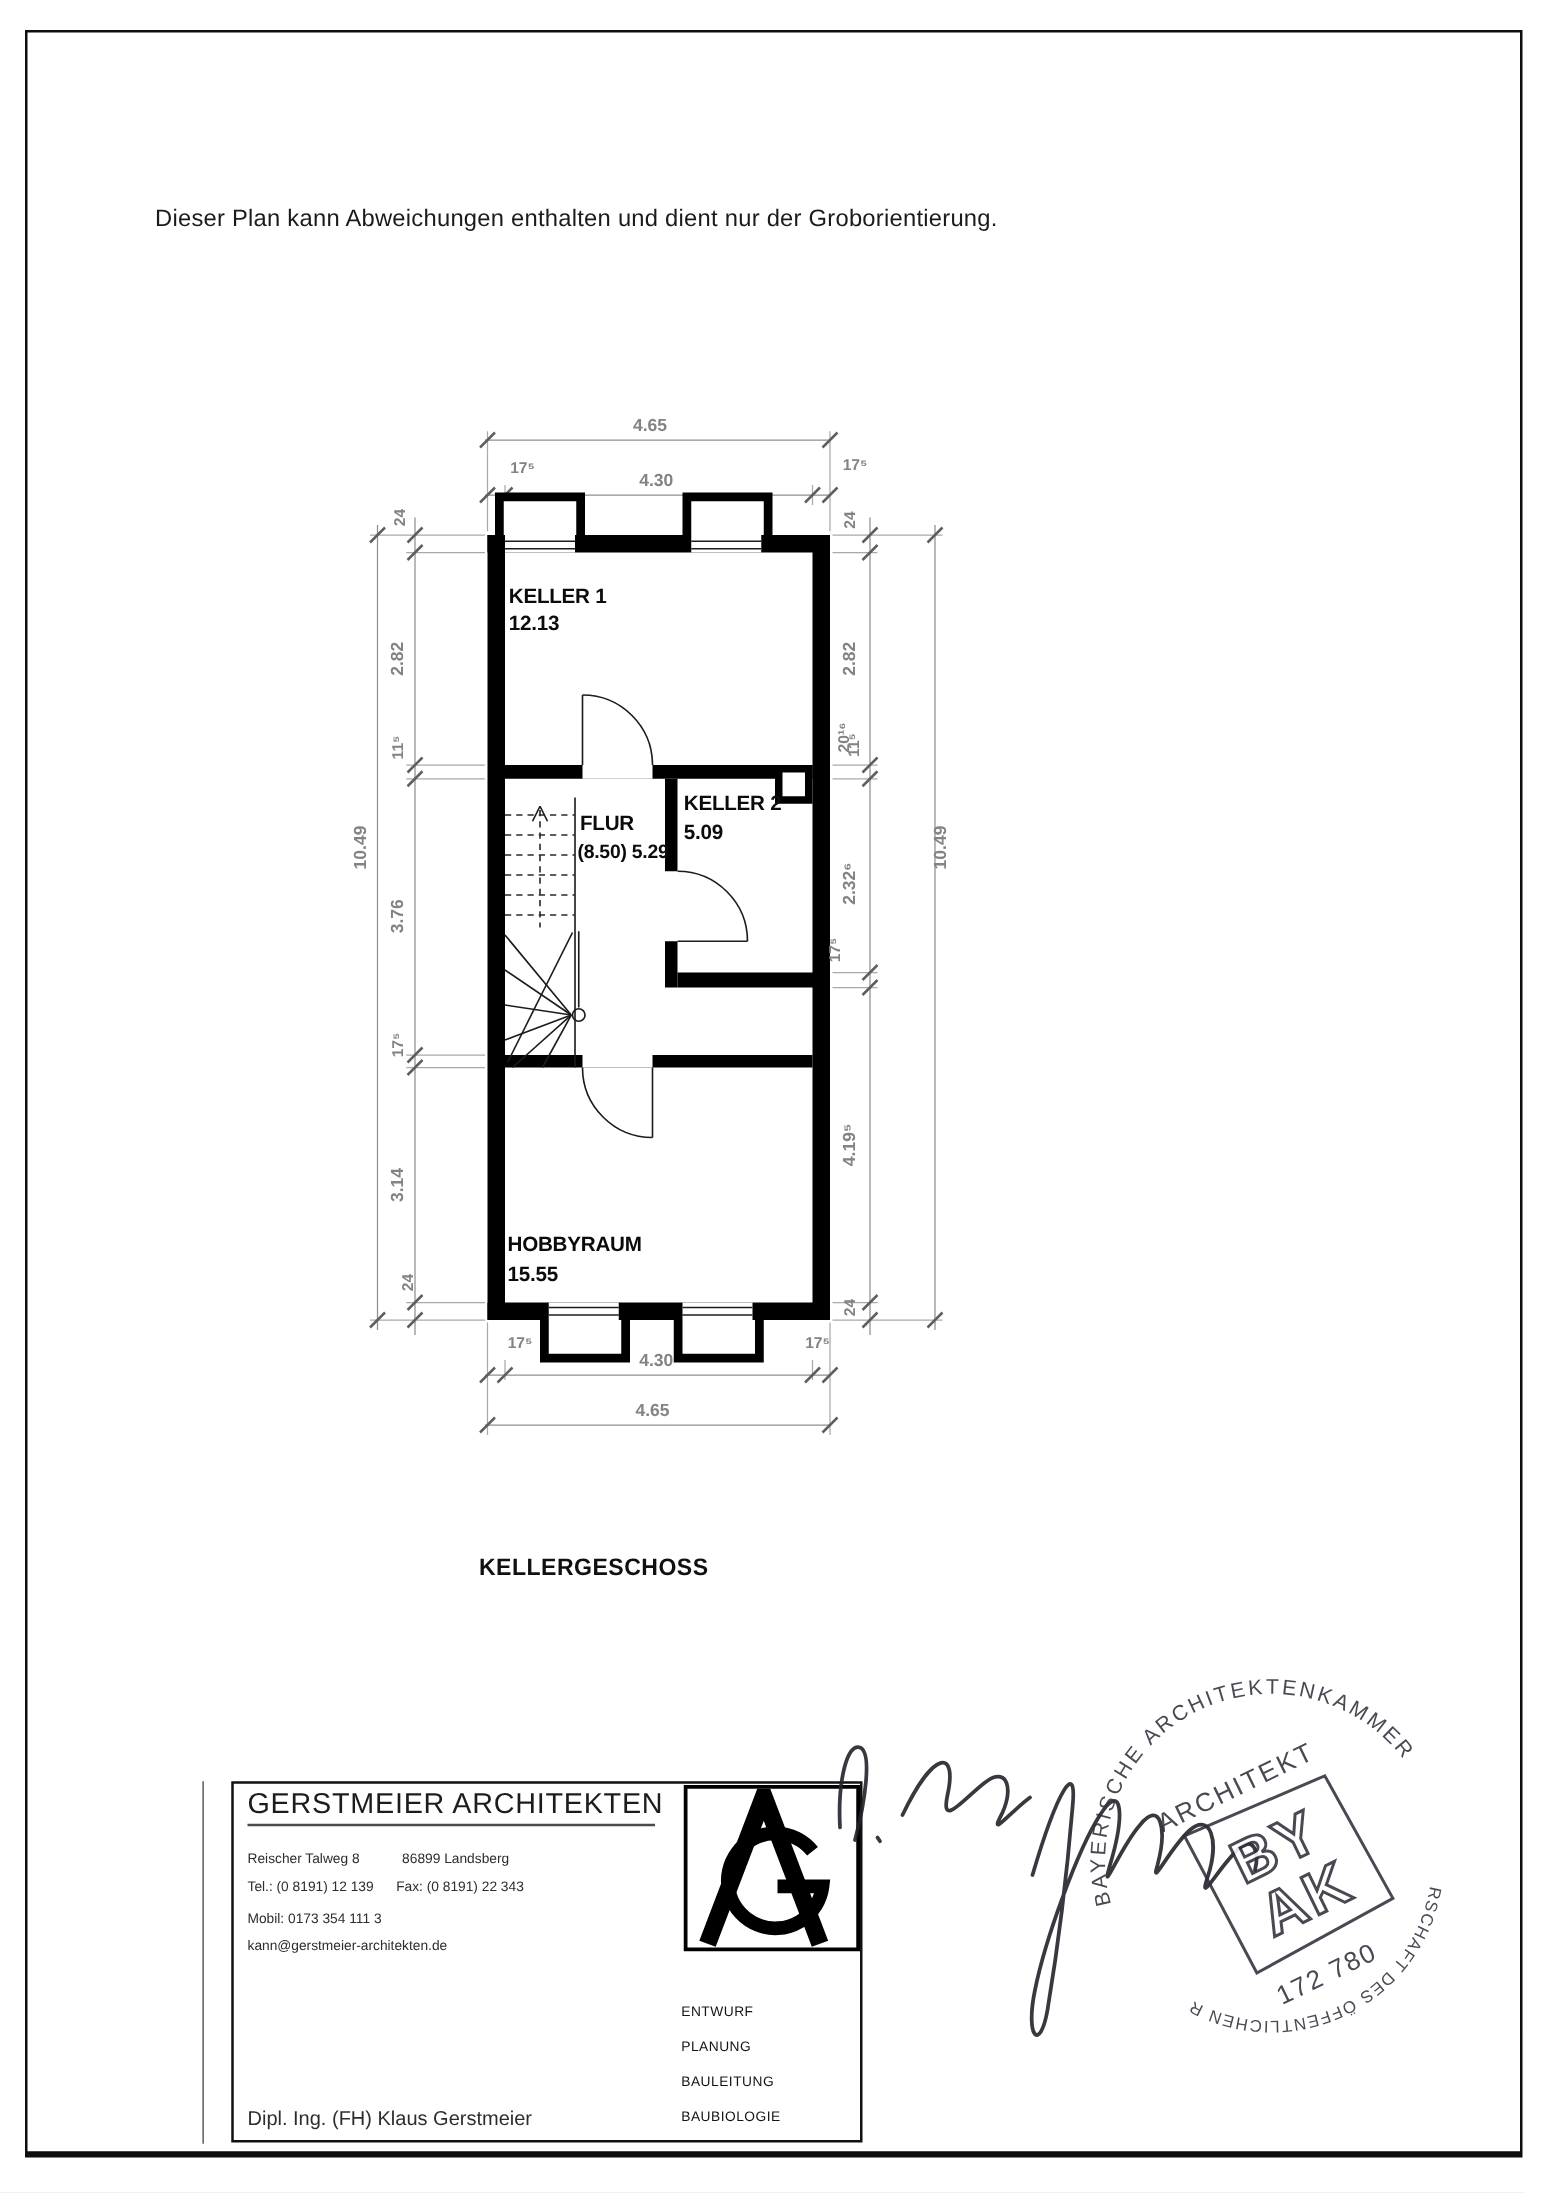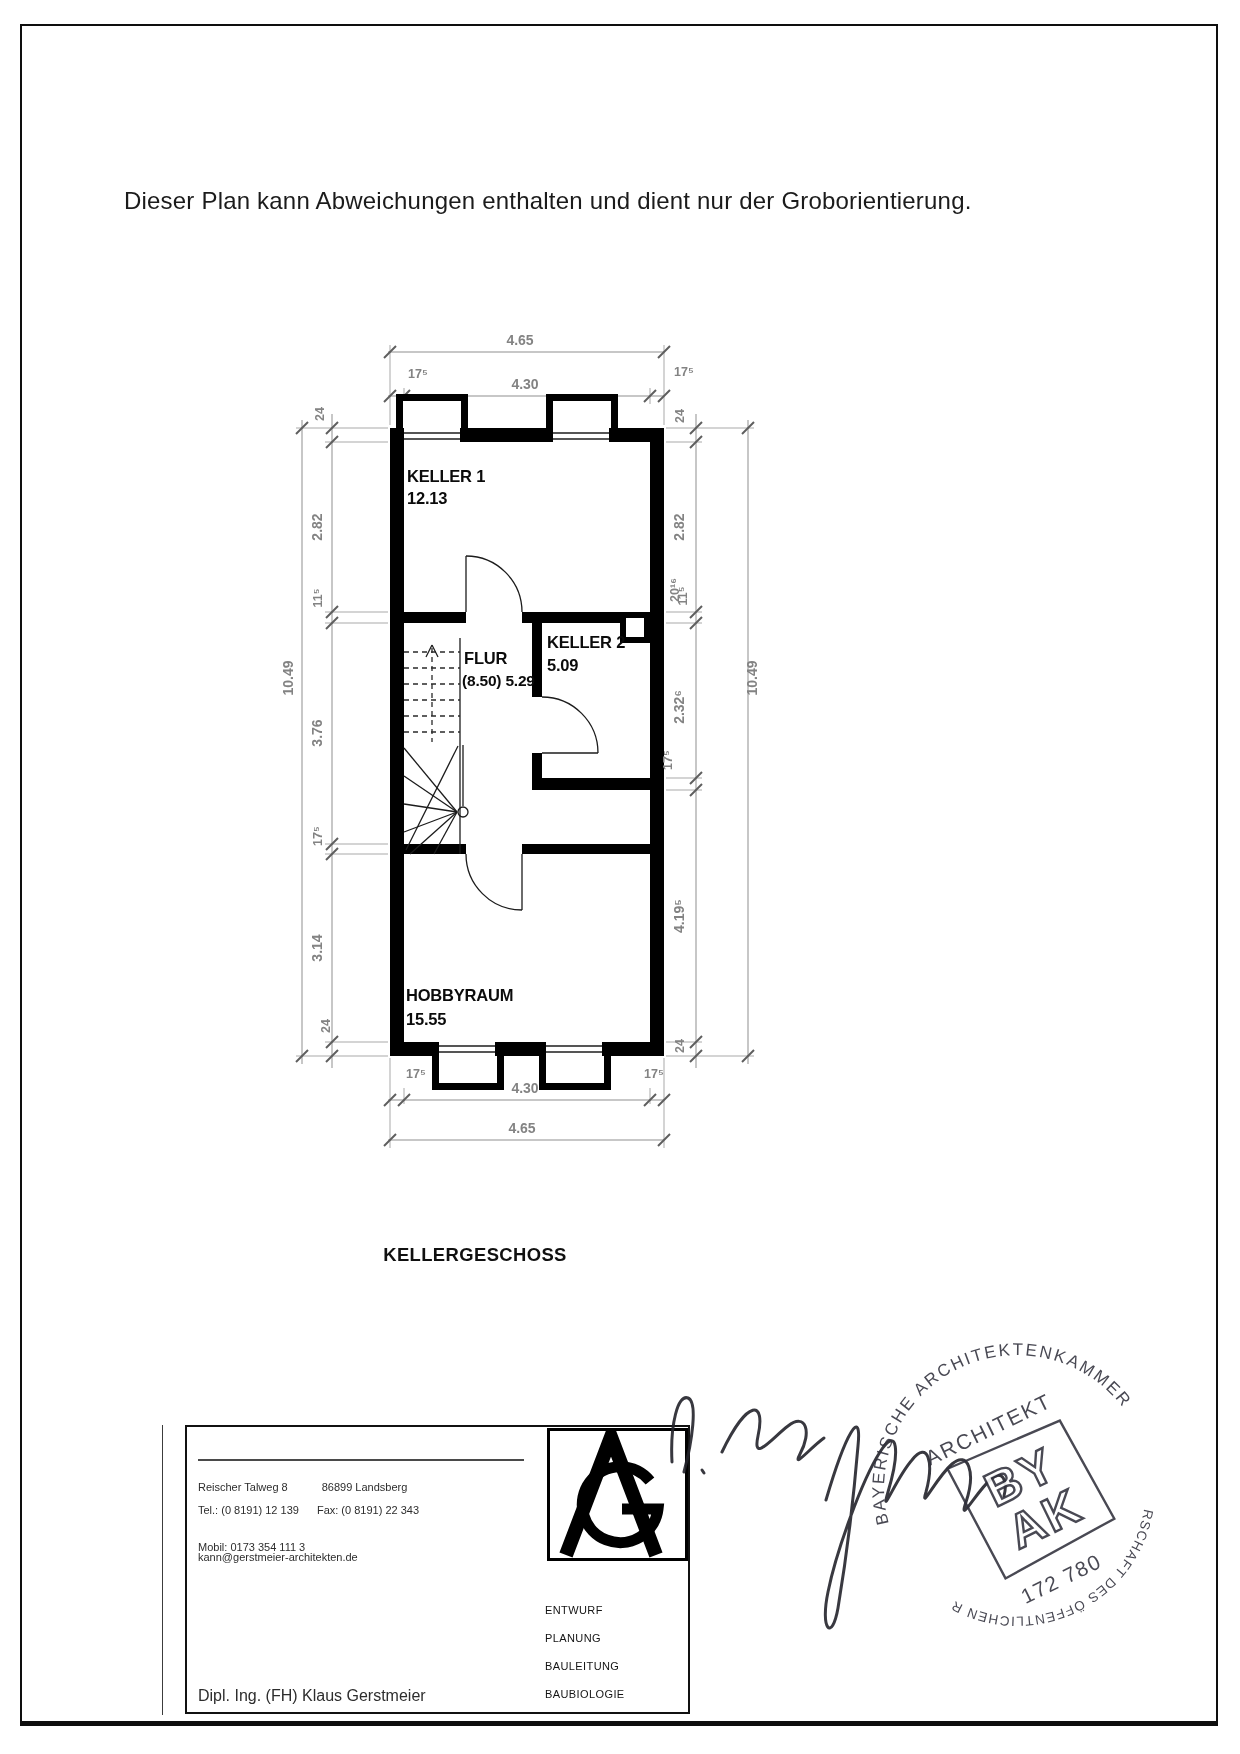--- a/index.html
+++ b/index.html
@@ -1,20 +1,20 @@
 <!DOCTYPE html>
 <html><head>
 <meta charset="utf-8">
 <style>
   html,body{margin:0;padding:0;background:#e8e8e8;}
   #page{position:relative;width:1240px;height:1754px;background:#ffffff;overflow:hidden;
         font-family:"Liberation Sans","DejaVu Sans",sans-serif;color:#1a1a1a;}
   #frame{position:absolute;left:20px;top:24px;width:1198px;height:1702px;
          border:2px solid #0e0e0e;border-bottom:5px solid #0e0e0e;box-sizing:border-box;}
-  .disclaimer{position:absolute;left:124px;top:187px;font-size:24px;letter-spacing:.2px;color:#1b1b1b;}
+  .disclaimer{position:absolute;left:124px;top:165px;font-size:19px;letter-spacing:.2px;color:#1b1b1b;}
   .plan-title{position:absolute;left:355px;top:1244px;width:240px;text-align:center;
               font-size:19px;font-weight:bold;letter-spacing:.4px;transform:scaleX(.97);color:#101010;}
   svg{position:absolute;left:0;top:0;}
   svg text{font-family:"Liberation Sans","DejaVu Sans",sans-serif;}
   .dim{fill:#838383;font-weight:bold;font-size:14px;}
   .dimS{fill:#838383;font-weight:bold;font-size:12.5px;}
   .room{fill:#0b0b0b;font-weight:bold;font-size:16.5px;letter-spacing:-.2px;}
   .roomS{fill:#0b0b0b;font-weight:bold;font-size:15.5px;letter-spacing:-.2px;}
   .ext{stroke:#a9a9a9;stroke-width:1;}
   .dimline{stroke:#8f8f8f;stroke-width:1;}
@@ -227,28 +227,29 @@
       <text class="dim" x="525" y="1093" text-anchor="middle">4.30</text>
       <text class="dimS" x="654" y="1078" text-anchor="middle">17⁵</text>
       <text class="dim" x="522" y="1133" text-anchor="middle">4.65</text>
     </g>
   </svg>
 
   <div class="plan-title">KELLERGESCHOSS</div>
 
   <div class="fb-line"></div>
   <div class="footer-box"></div>
+  <div class="company">GERSTMEIER ARCHITEKTEN</div>
   <div class="rule"></div>
   <div class="addr" style="top:1481px;">
     <span>Reischer Talweg 8</span><span class="gap"></span><span>86899 Landsberg</span>
   </div>
   <div class="addr" style="top:1504px;">
     <span>Tel.: (0 8191) 12 139</span><span class="gap" style="width:18px;"></span><span>Fax: (0 8191) 22 343</span>
   </div>
-  <div class="addr" style="top:1529px;margin-top:12px;">Mobil: 0173 354 111 3</div>
+  <div class="addr" style="top:1529px;">Mobil: 0173 354 111 3</div>
   <div class="addr" style="top:1551px;">kann@gerstmeier-architekten.de</div>
   <div class="person">Dipl. Ing. (FH) Klaus Gerstmeier</div>
 
   <div class="logo-box">
     <svg width="135" height="127" viewBox="0 0 135 127" style="position:absolute;left:0;top:0;">
       <path d="M100,50 A38,38 0 1 0 108,78 L72,78" fill="none" stroke="#000" stroke-width="11"></path>
       <path d="M16,124 L61,6 L106,124" fill="none" stroke="#000" stroke-width="14"></path>
     </svg>
   </div>
 

